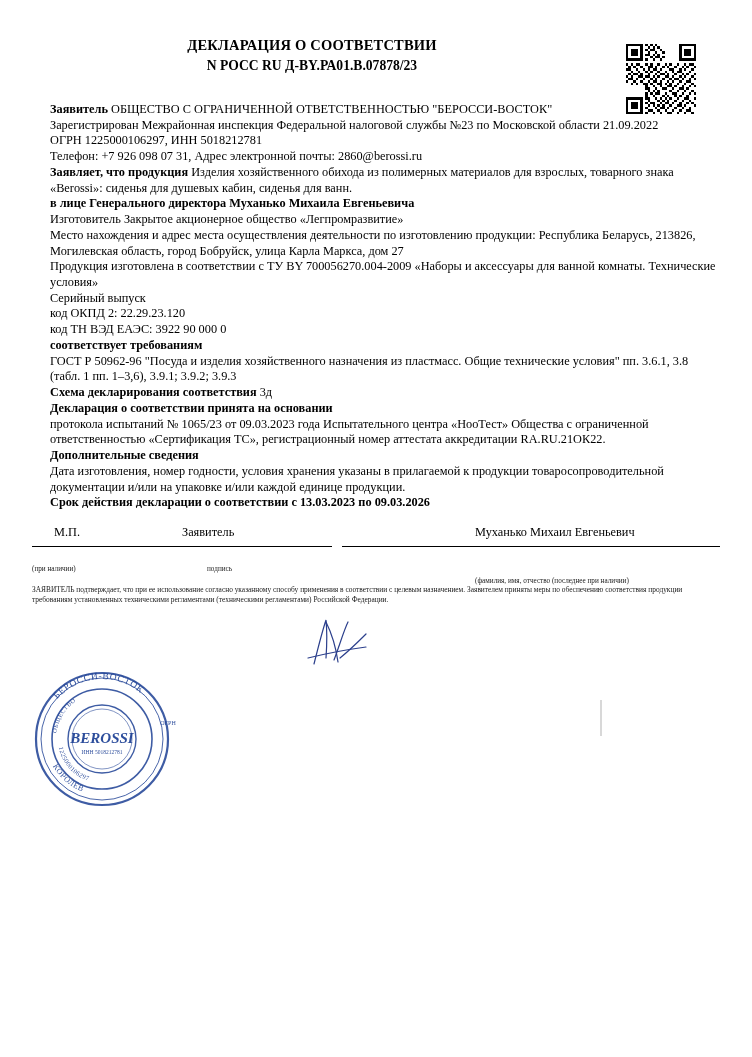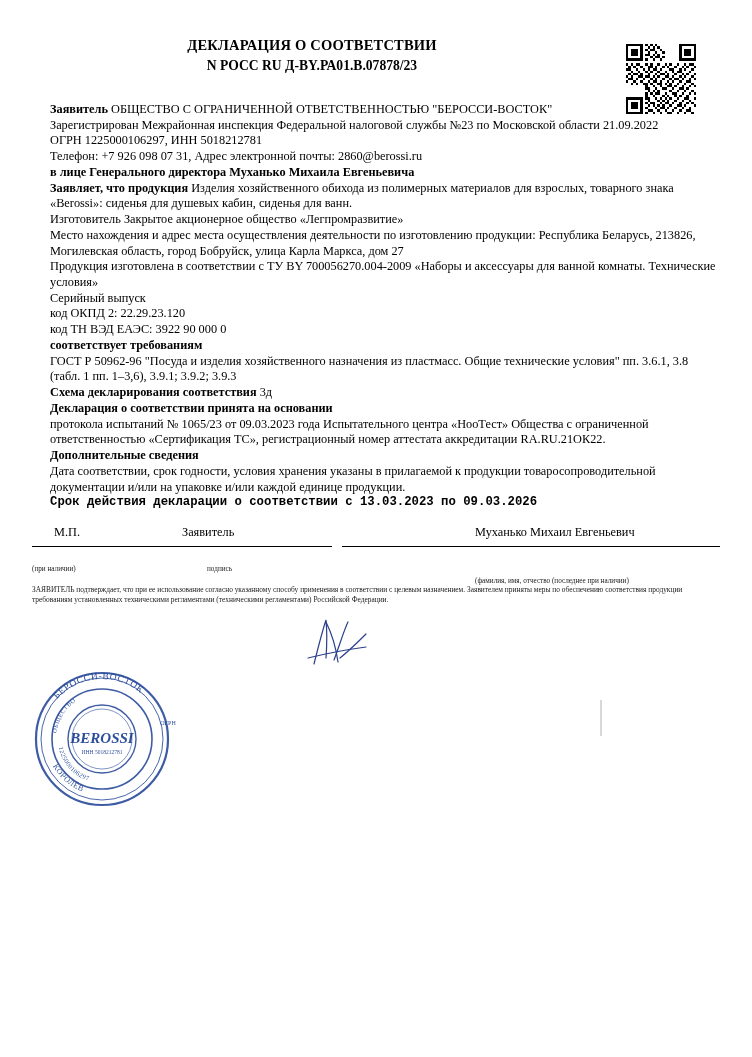--- a/index.html
+++ b/index.html
@@ -120,21 +120,20 @@
     position: absolute;
     left: 600px;
     top: 700px;
     width: 2px;
     height: 36px;
     background: #d8d8d8;
   }
   .term {
     font-weight: bold;
     margin-top: 6px;
-    font-family: Liberation Mono, monospace;
   }
 </style>
 </head>
 <body>
 
 <div class="page">
 
   <div class="content">
 
     <div class="title-block">
@@ -371,26 +370,26 @@
 
     <div class="body-block">
 
       <p class="line">
         <span class="b">Заявитель</span>
         <span>ОБЩЕСТВО С ОГРАНИЧЕННОЙ ОТВЕТСТВЕННОСТЬЮ "БЕРОССИ-ВОСТОК"</span>
       </p>
       <p class="line">Зарегистрирован Межрайонная инспекция Федеральной налоговой службы №23 по Московской области 21.09.2022</p>
       <p class="line">ОГРН 1225000106297, ИНН 5018212781</p>
       <p class="line">Телефон: +7 926 098 07 31, Адрес электронной почты: 2860@berossi.ru</p>
-      <p class="line b">в лице Генерального директора Муханько Михаила Евгеньевича</p>
-
       <p class="line smallgap">
         <span class="b">Заявляет, что продукция</span>
         <span>Изделия хозяйственного обихода из полимерных материалов для взрослых, товарного знака «Berossi»: сиденья для душевых кабин, сиденья для ванн.</span>
       </p>
+
+      <p class="line b">в лице Генерального директора Муханько Михаила Евгеньевича</p>
       <p class="line">
         <span>Изготовитель</span>
         <span>Закрытое акционерное общество «Легпромразвитие»</span>
       </p>
       <p class="line">Место нахождения и адрес места осуществления деятельности по изготовлению продукции: Республика Беларусь, 213826, Могилевская область, город Бобруйск, улица Карла Маркса, дом 27</p>
       <p class="line">Продукция изготовлена в соответствии с ТУ BY 700056270.004-2009 «Наборы и аксессуары для ванной комнаты. Технические условия»</p>
       <p class="line smallgap">Серийный выпуск</p>
       <p class="line">код ОКПД 2: 22.29.23.120</p>
       <p class="line">код ТН ВЭД ЕАЭС: 3922 90 000 0</p>
 
@@ -399,21 +398,21 @@
 
       <p class="line smallgap">
         <span class="b">Схема декларирования соответствия</span>
         <span>3д</span>
       </p>
 
       <p class="line b smallgap">Декларация о соответствии принята на основании</p>
       <p class="line">протокола испытаний № 1065/23 от 09.03.2023 года Испытательного центра «НооТест» Общества с ограниченной ответственностью «Сертификация ТС», регистрационный номер аттестата аккредитации RA.RU.21ОК22.</p>
 
       <p class="line b smallgap">Дополнительные сведения</p>
-      <p class="line">Дата соответствии, срок годности, условия хранения указаны в прилагаемой к продукции товаросопроводительной документации и/или на упаковке и/или каждой единице продукции.</p>
+      <p class="line">Дата изготовления, номер годности, условия хранения указаны в прилагаемой к продукции товаросопроводительной документации и/или на упаковке и/или каждой единице продукции.</p>
 
       <p class="line term">Срок действия декларации о соответствии с 13.03.2023 по 09.03.2026</p>
 
       <div class="sign-row">
         <span class="sign-label mp">М.П.</span>
         <span class="sign-label zayav">Заявитель</span>
         <span class="sign-label fio">Муханько Михаил Евгеньевич</span>
         <span class="sig-line sig-line-1"></span>
         <span class="sig-line sig-line-2"></span>
       </div>

